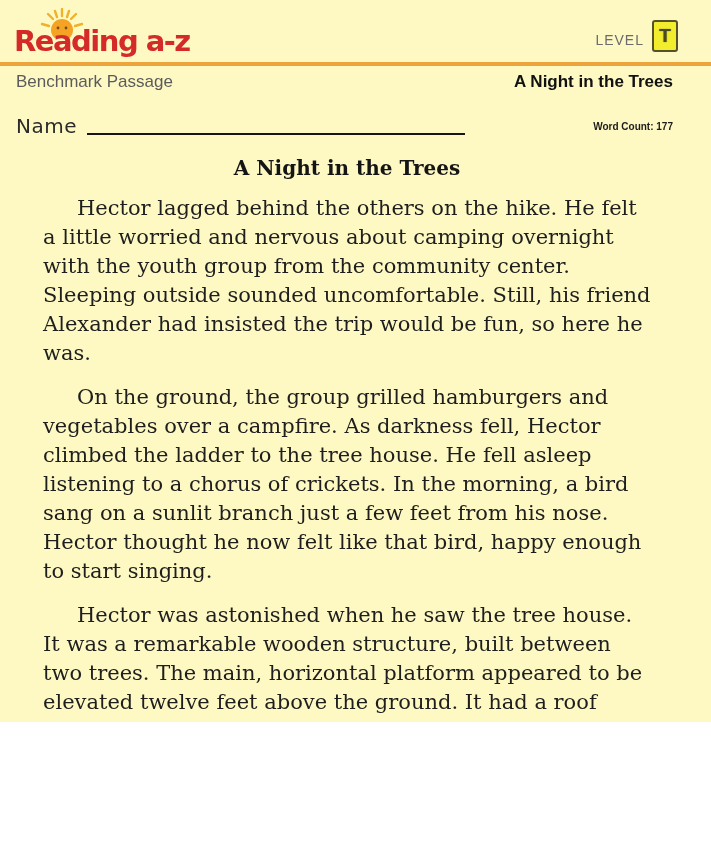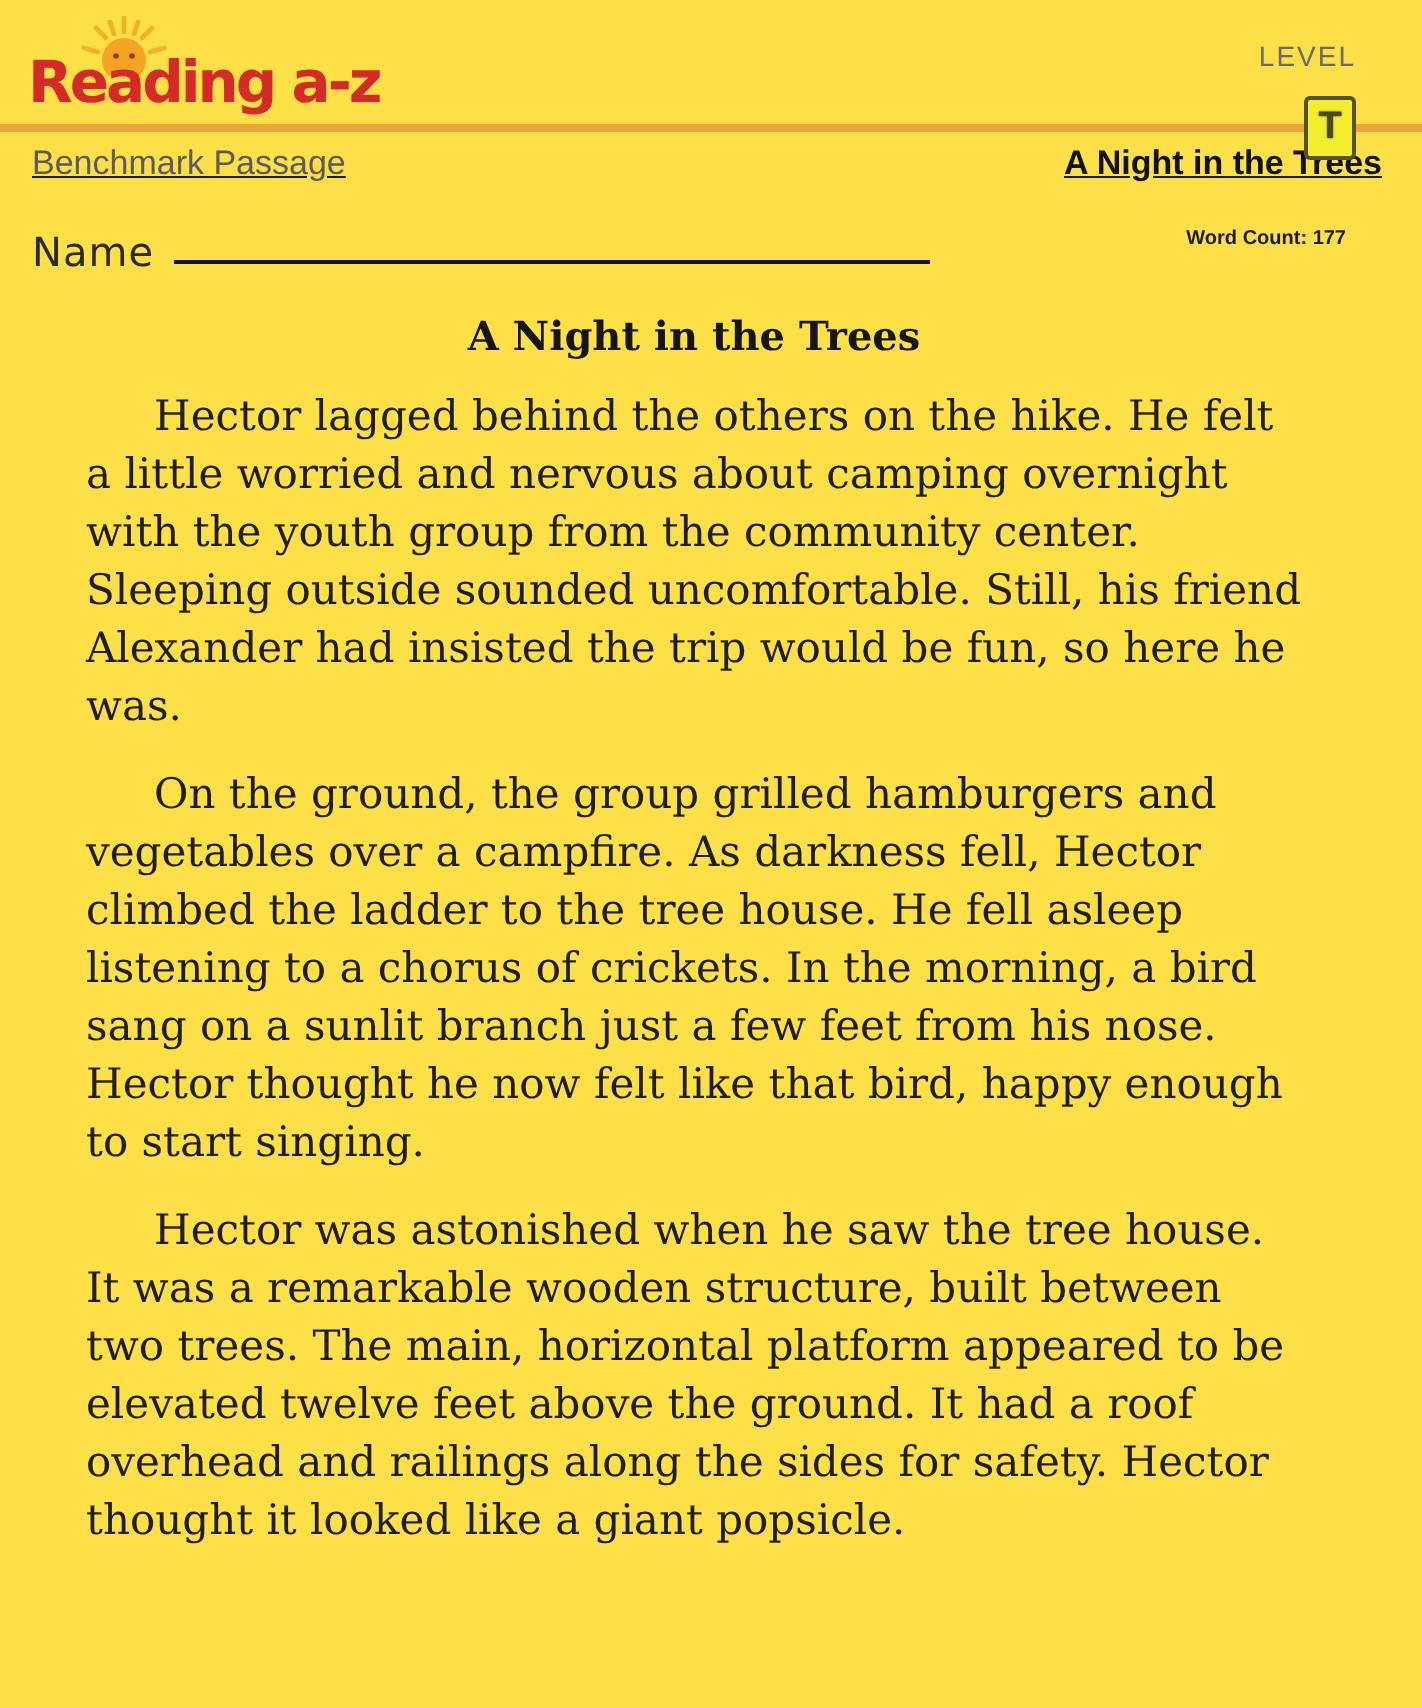--- a/index.html
+++ b/index.html
@@ -1,20 +1,20 @@
 <!DOCTYPE html>
 <html><head>
 <meta charset="utf-8">
 <style>
   html, body { margin: 0; padding: 0; background: #ffffff; }
   .page {
     position: relative;
     width: 711px;
-    height: 854px;
-    background: #fde047;
+    height: 722px;
+    background: #fef9c3;
     font-family: "Liberation Sans", sans-serif;
     color: #1c1c1c;
     overflow: hidden;
   }
 
   
   .header {
     position: relative;
     height: 62px;
     padding: 0 38px 0 14px;
@@ -46,21 +46,20 @@
     color: #d42a28;
     white-space: nowrap;
   }
   .level-area {
     position: absolute;
     right: 33px;
     top: 20px;
     display: flex;
     align-items: flex-end;
     gap: 8px;
-    flex-direction: column;
   }
   .level-label {
     font-size: 14px;
     letter-spacing: 1px;
     color: #6b6b6e;
     padding-bottom: 4px;
   }
   .level-badge {
     width: 22px;
     height: 28px;
@@ -80,38 +79,37 @@
     height: 4px;
     background: #eea43c;
     width: 711px;
   }
 
   
   .subheader {
     display: flex;
     justify-content: space-between;
     align-items: baseline;
-    padding: 6px 20px 0 16px;
-    text-decoration: underline;
+    padding: 6px 38px 0 16px;
   }
   .passage-type {
     font-size: 17px;
     color: #5b5b5e;
     font-weight: 500;
   }
   .subheader-title {
     font-size: 17px;
     font-weight: bold;
     color: #111111;
   }
 
   
   .name-row {
     display: flex;
-    align-items: flex-start;
+    align-items: center;
     padding: 22px 38px 0 16px;
   }
   .name-label {
     font-family: "DejaVu Sans", sans-serif;
     font-size: 20px;
     color: #2b2b2b;
     letter-spacing: 0.5px;
   }
   .name-line {
     display: inline-block;

